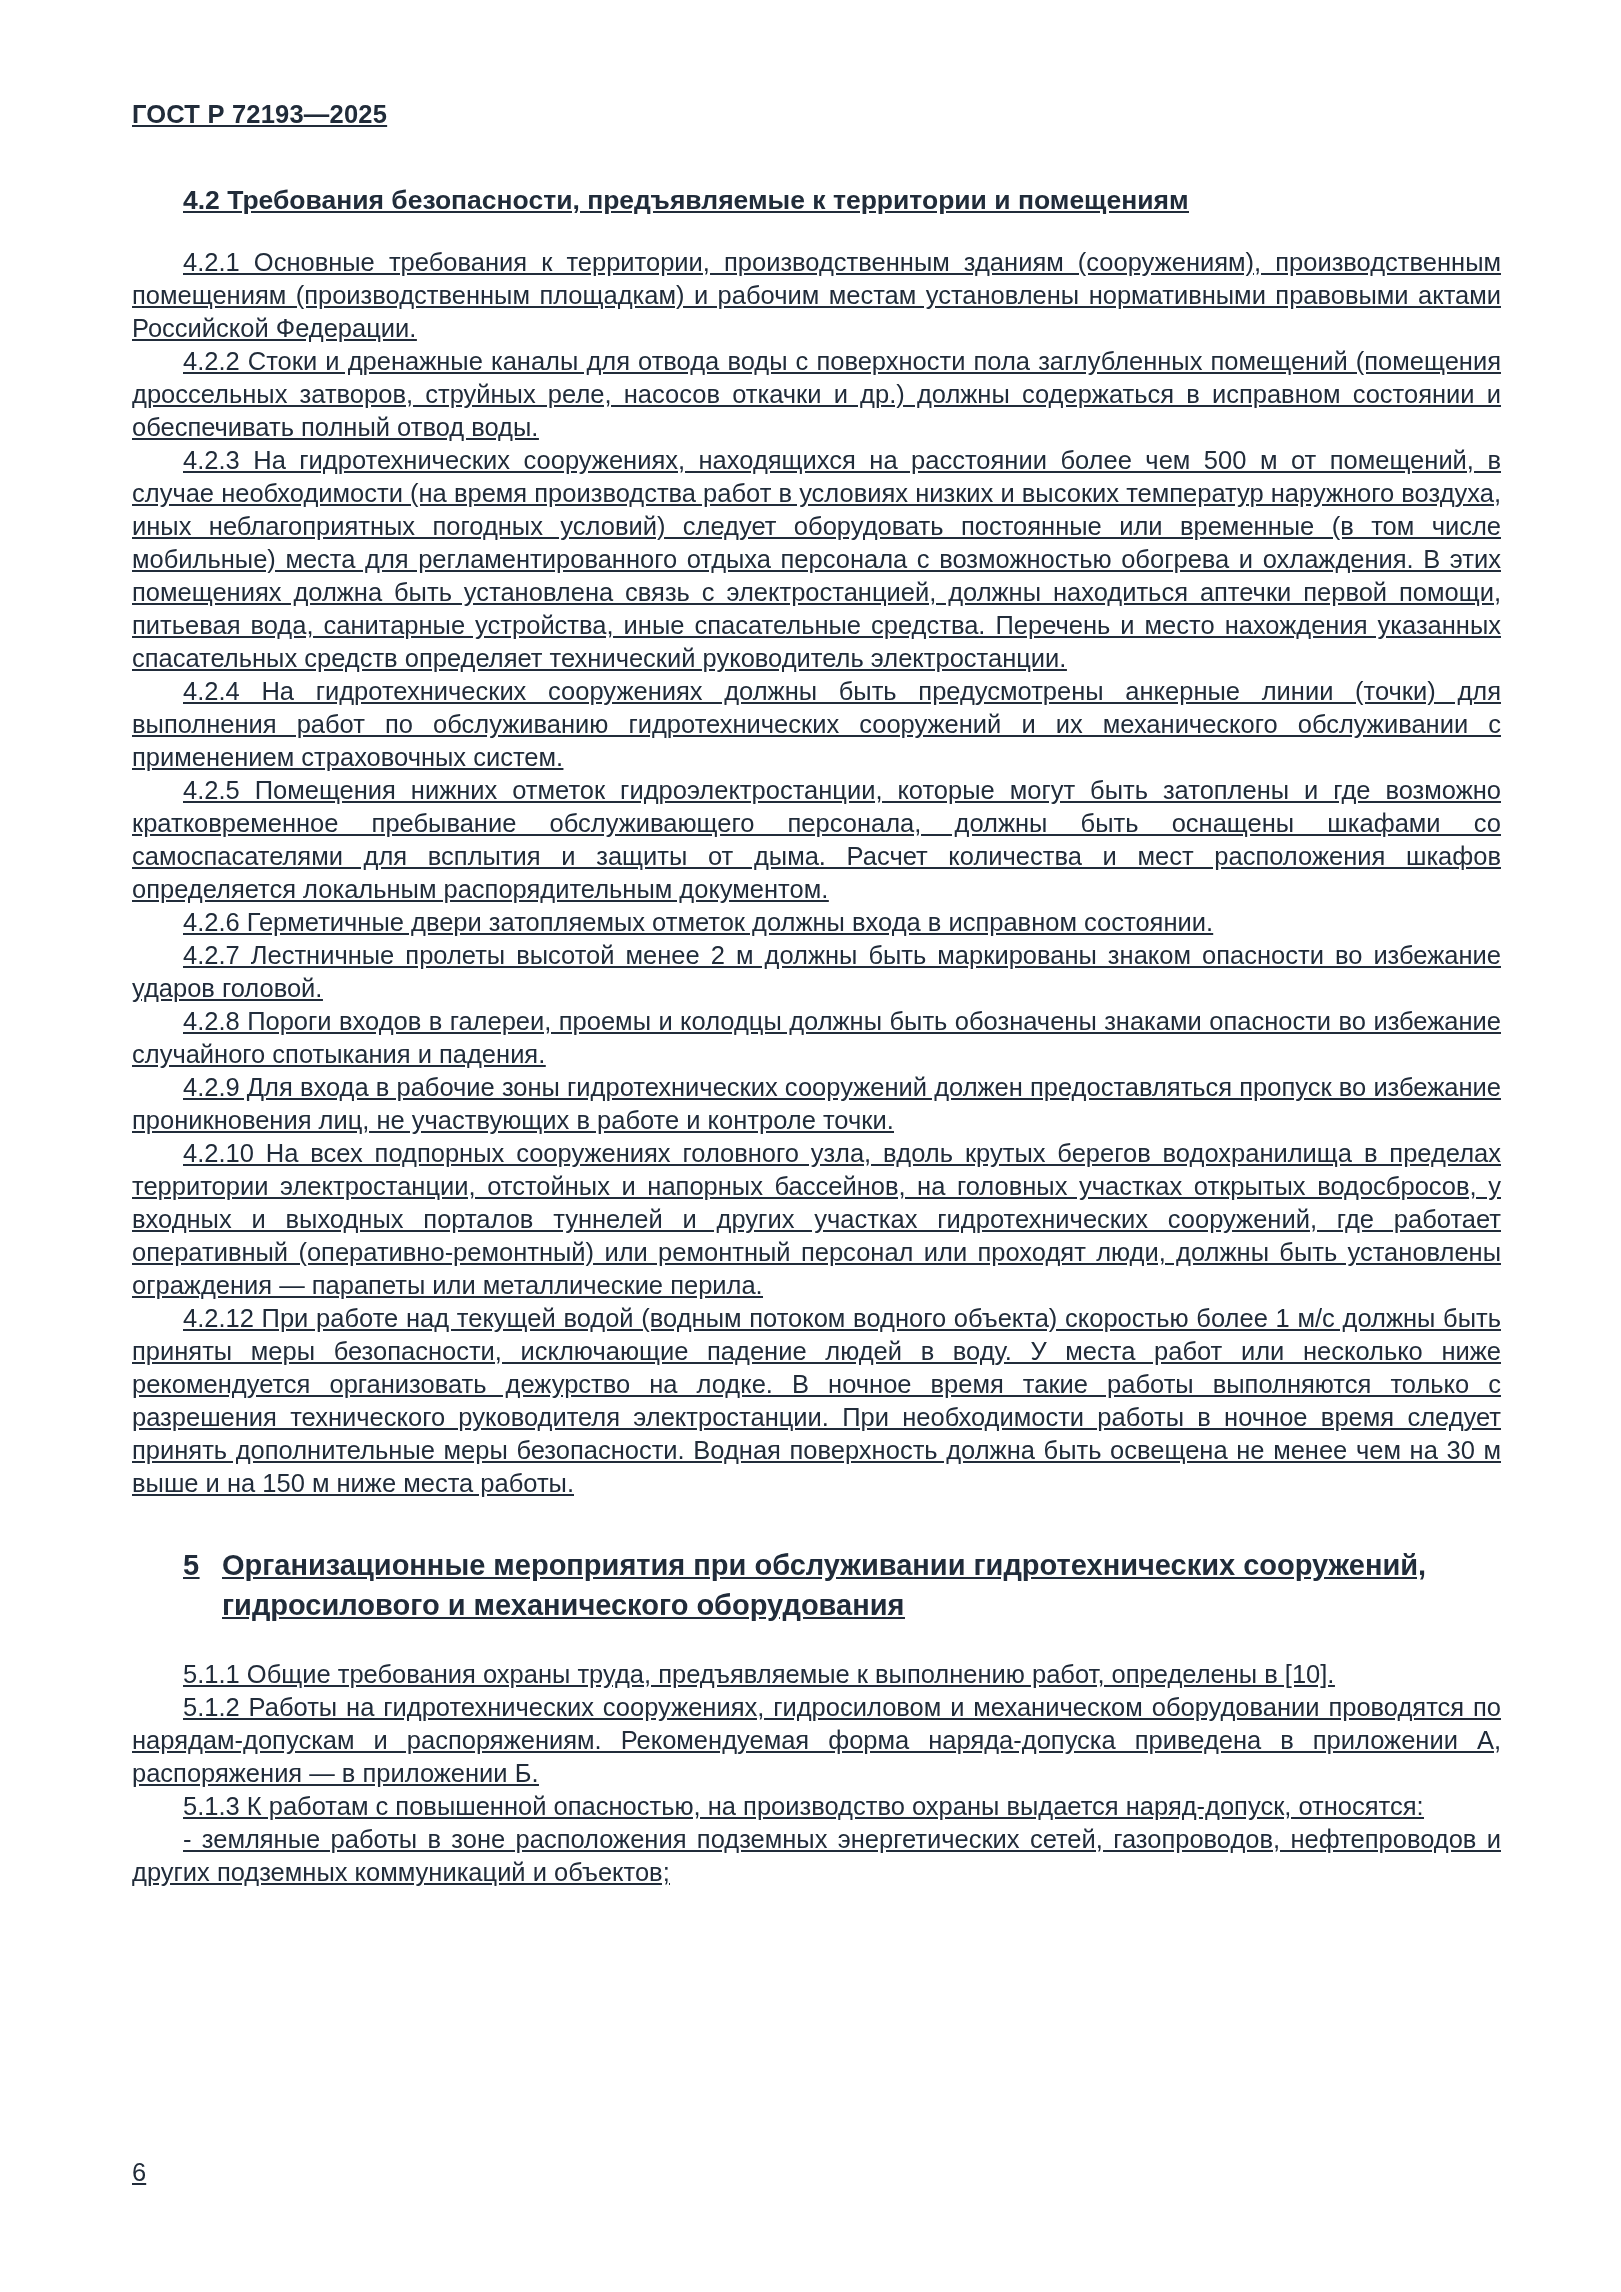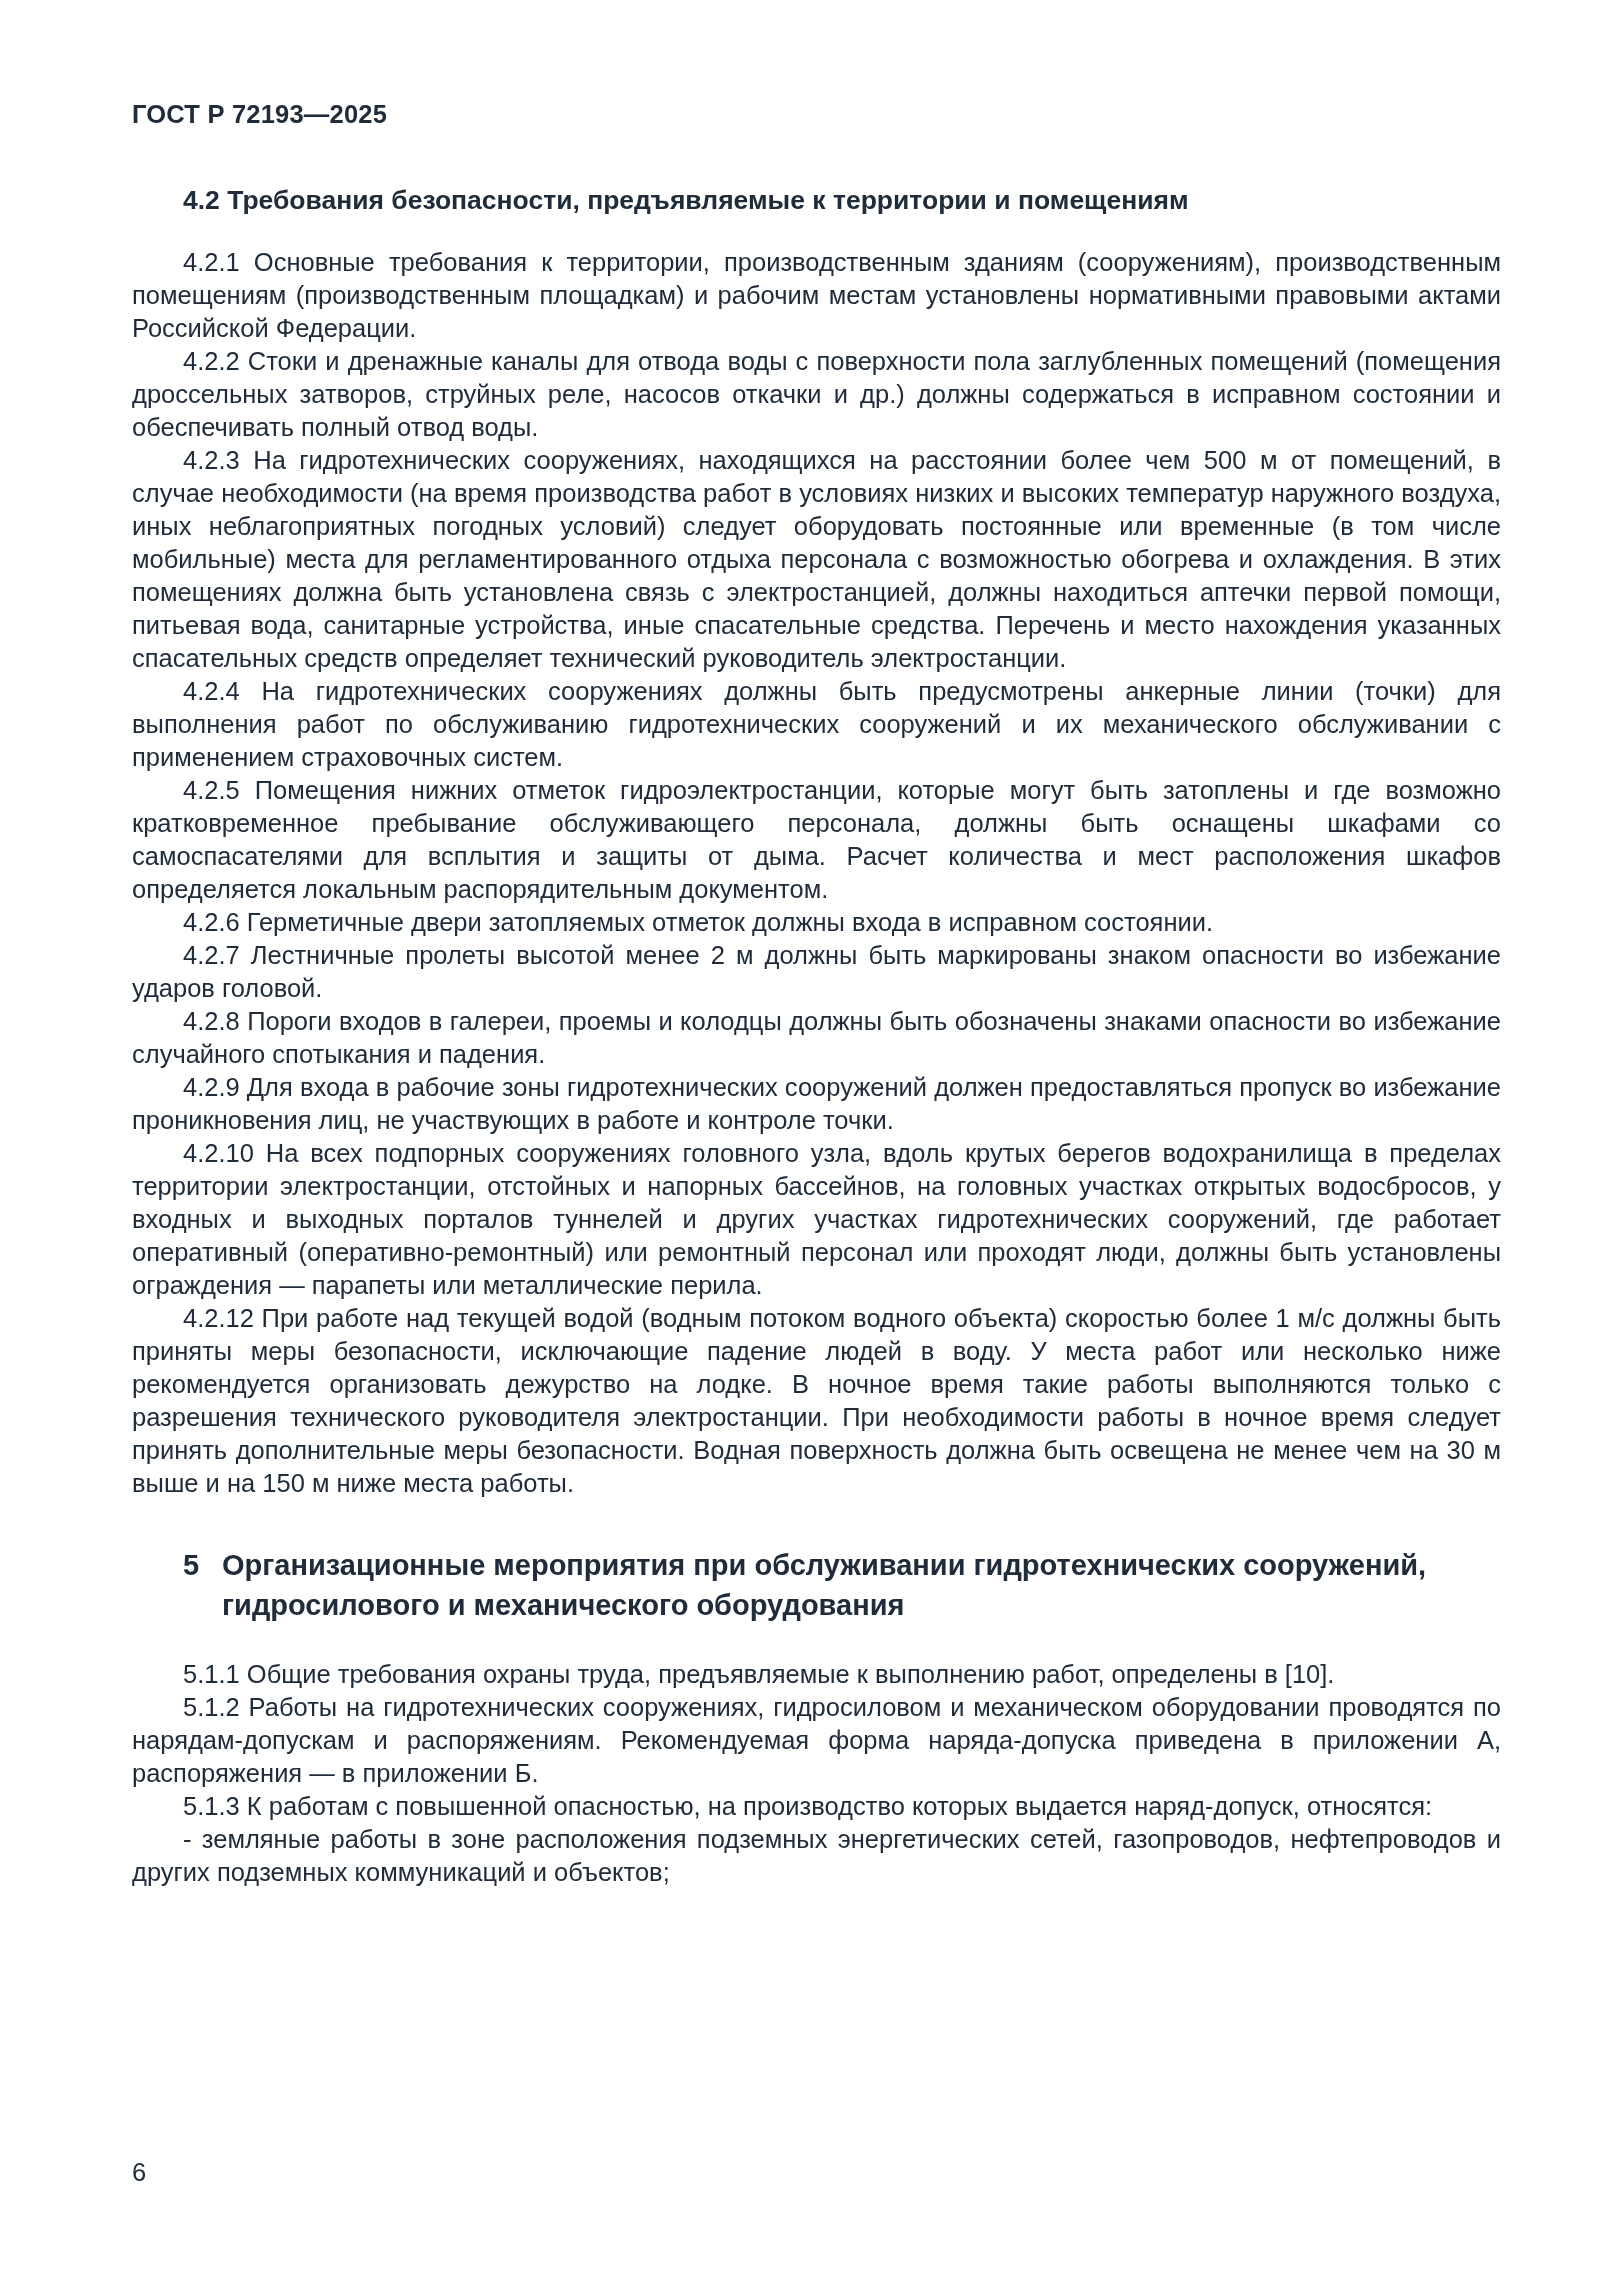--- a/index.html
+++ b/index.html
@@ -1,15 +1,15 @@
 <!DOCTYPE html>
 <html><head>
 <meta charset="utf-8">
 <style>
-  * { margin: 0; padding: 0; box-sizing: border-box; }
+  * { margin: 0; padding: 0; box-sizing: border-box; text-decoration: underline; }
   html, body { background: #e8e8e8; }
   .page {
     position: relative;
     width: 1621px;
     height: 2293px;
     margin: 0 auto;
     background: #ffffff;
     color: #212c3a;
     font-family: "Liberation Sans", "DejaVu Sans", sans-serif;
     padding: 100px 120px 0 132px;
@@ -81,19 +81,19 @@
   <p class="body">4.2.12 При работе над текущей водой (водным потоком водного объекта) скоростью более 1 м/с должны быть приняты меры безопасности, исключающие падение людей в воду. У места работ или несколько ниже рекомендуется организовать дежурство на лодке. В ночное время такие работы выполняются только с разрешения технического руководителя электростанции. При необходимости работы в ночное время следует принять дополнительные меры безопасности. Водная поверхность должна быть освещена не менее чем на 30 м выше и на 150 м ниже места работы.</p>
 
   <h1 class="h-main">
     <span class="h-num">5</span>
     <span class="h-title">Организационные мероприятия при обслуживании гидротехнических сооружений, гидросилового и механического оборудования</span>
   </h1>
 
 
   <p class="body">5.1.1 Общие требования охраны труда, предъявляемые к выполнению работ, определены в [10].</p>
   <p class="body">5.1.2 Работы на гидротехнических сооружениях, гидросиловом и механическом оборудовании проводятся по нарядам-допускам и распоряжениям. Рекомендуемая форма наряда-допуска приведена в приложении А, распоряжения — в приложении Б.</p>
-  <p class="body">5.1.3 К работам с повышенной опасностью, на производство которых выдается наряд-допуск, относятся:</p>
+  <p class="body">5.1.3 К работам с повышенной опасностью, на производство охраны выдается наряд-допуск, относятся:</p>
   <p class="body">- земляные работы в зоне расположения подземных энергетических сетей, газопроводов, нефтепроводов и других подземных коммуникаций и объектов;</p>
 
   <div class="page-number">6</div>
 
 </div>
 
 
 </body></html>

